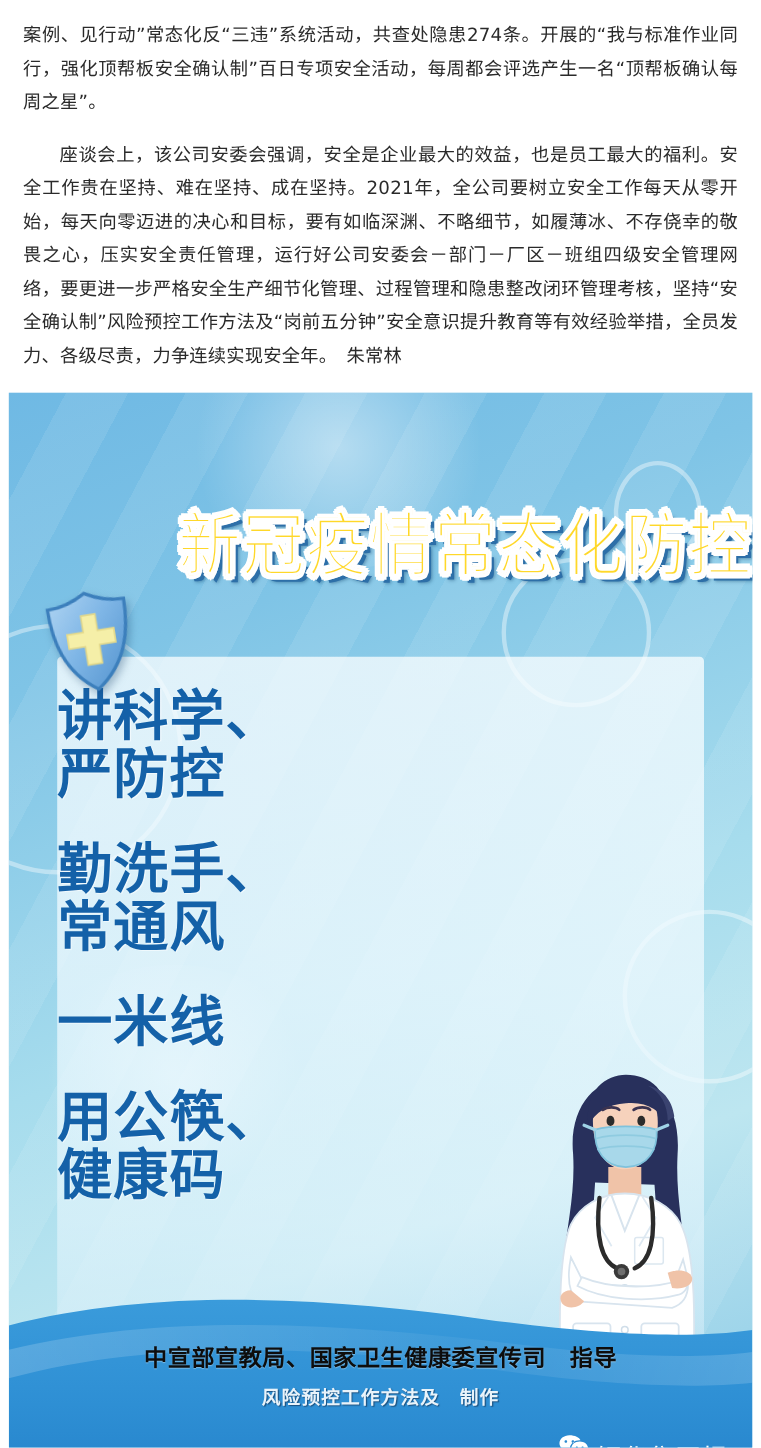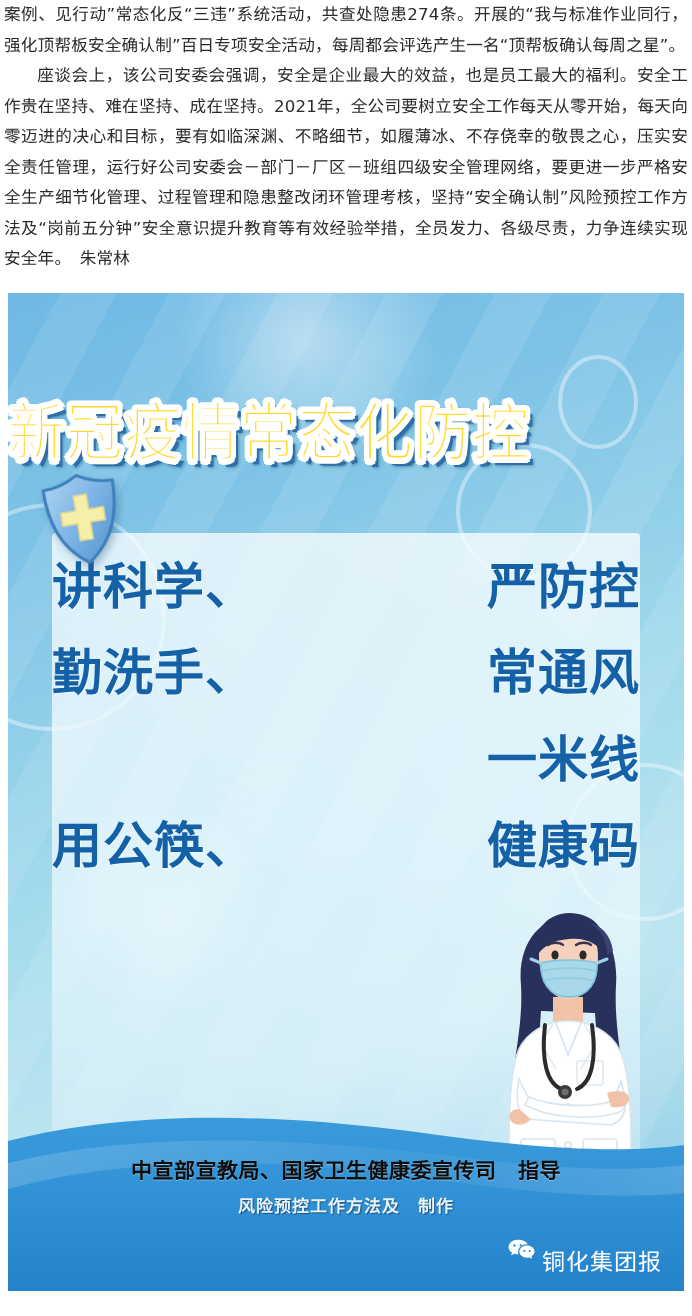--- a/index.html
+++ b/index.html
@@ -15,21 +15,21 @@
     font-family: "Liberation Sans", "DejaVu Sans", sans-serif;
   }
 
   
   .article {
     padding: 0 4px 0 4px;
     box-sizing: border-box;
     width: 692px;
   }
   .article p {
-    margin: 0;
+    margin: 17px;
     color: #2a2a2a;
     font-family: "DejaVu Sans", "Liberation Sans", sans-serif;
     font-size: 16.6px;
     line-height: 30.5px;
     letter-spacing: 0.2px;
     text-align: justify;
     text-justify: inter-ideograph;
     word-break: break-all;
   }
   .article p.indent { text-indent: 2em; }
@@ -75,21 +75,21 @@
     pointer-events: none;
   }
   .blob-1 { width: 300px; height: 220px; left: 150px; top: -60px; }
   .blob-2 { width: 260px; height: 200px; left: 20px;  top: 520px; }
 
   
   .title-wrap {
     position: absolute;
     left: 0; right: 0;
     top: 112px;
-    text-align: left;
+    text-align: right;
     z-index: 6;
   }
   .poster-title {
     display: inline-block;
     font-family: "DejaVu Sans", "Liberation Sans", sans-serif;
     font-weight: 700;
     font-size: 57px;
     line-height: 1;
     letter-spacing: 1px;
     color: #FFD829;
@@ -132,31 +132,32 @@
   
   .slogans {
     position: absolute;
     left: 44px;
     top: 268px;
     width: 588px;
     z-index: 5;
   }
   .slogan-line {
     display: flex;
-    justify-content: space-between;
+    justify-content: flex-start;
     align-items: baseline;
     margin-bottom: 34px;
     font-family: "DejaVu Sans", "Liberation Sans", sans-serif;
     font-weight: 700;
     font-size: 50px;
     line-height: 1.05;
     color: #1461A8;
     letter-spacing: 1px;
     white-space: nowrap;
     text-shadow: 1px 1px 0 rgba(255,255,255,0.55);
+    flex-direction: column;
   }
   .slogan-line .gap { display: inline-block; width: 14px; }
 
   
   .doctor {
     position: absolute;
     right: 8px;
     bottom: 88px;
     width: 215px;
     height: 310px;

